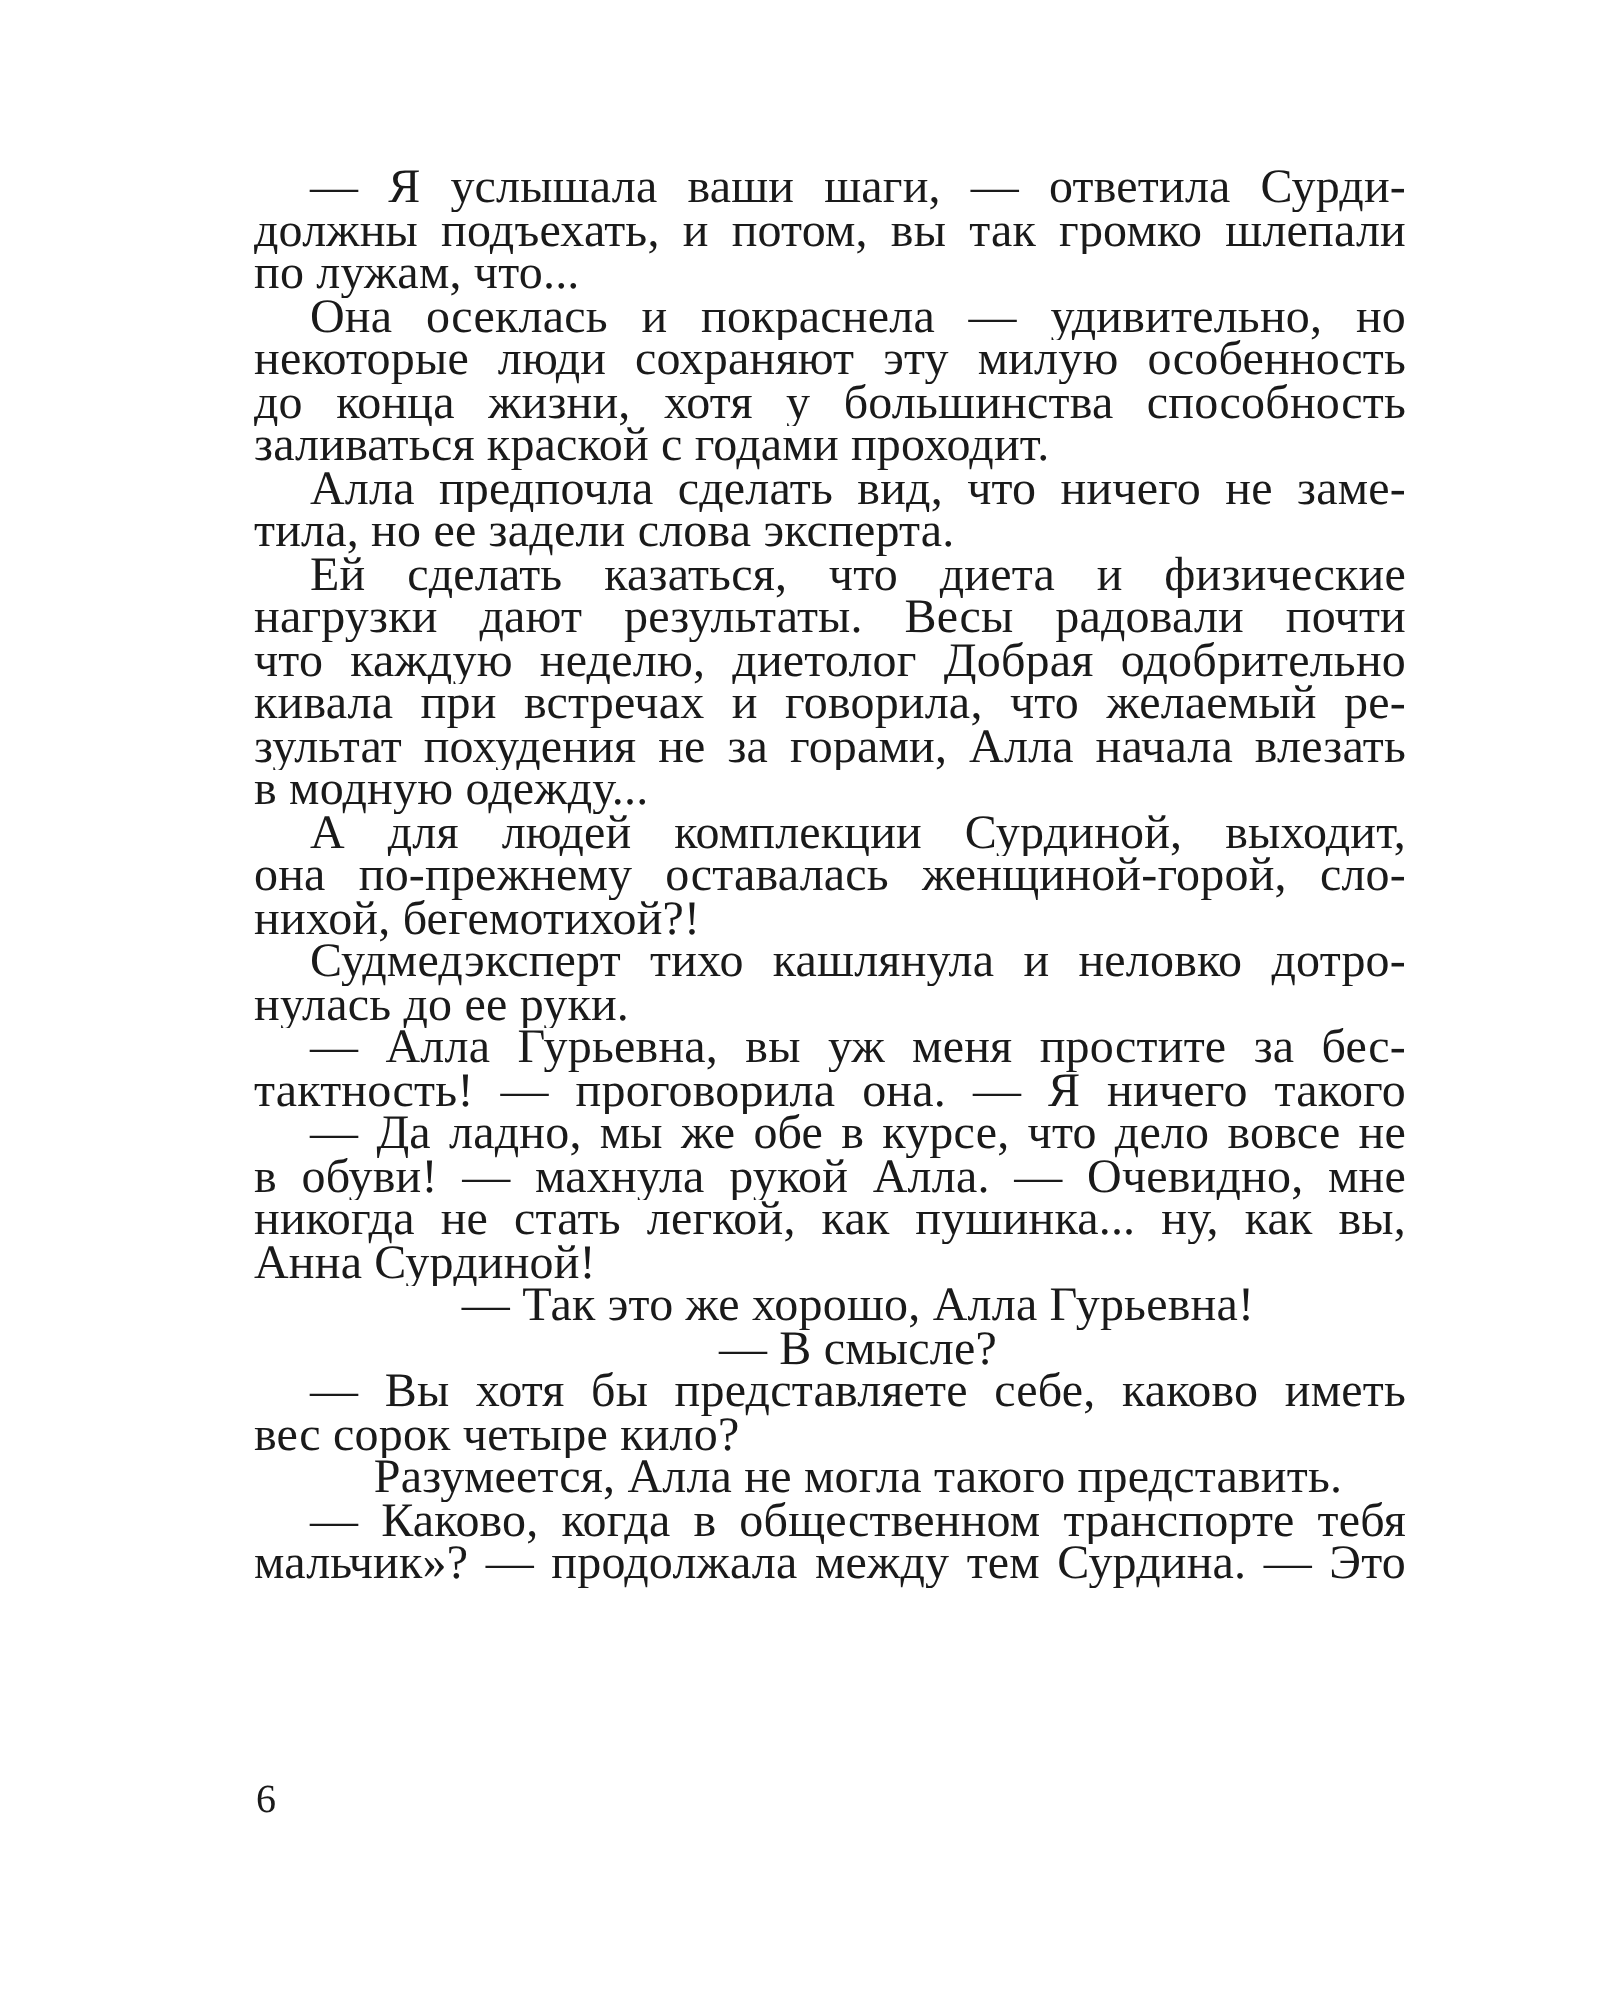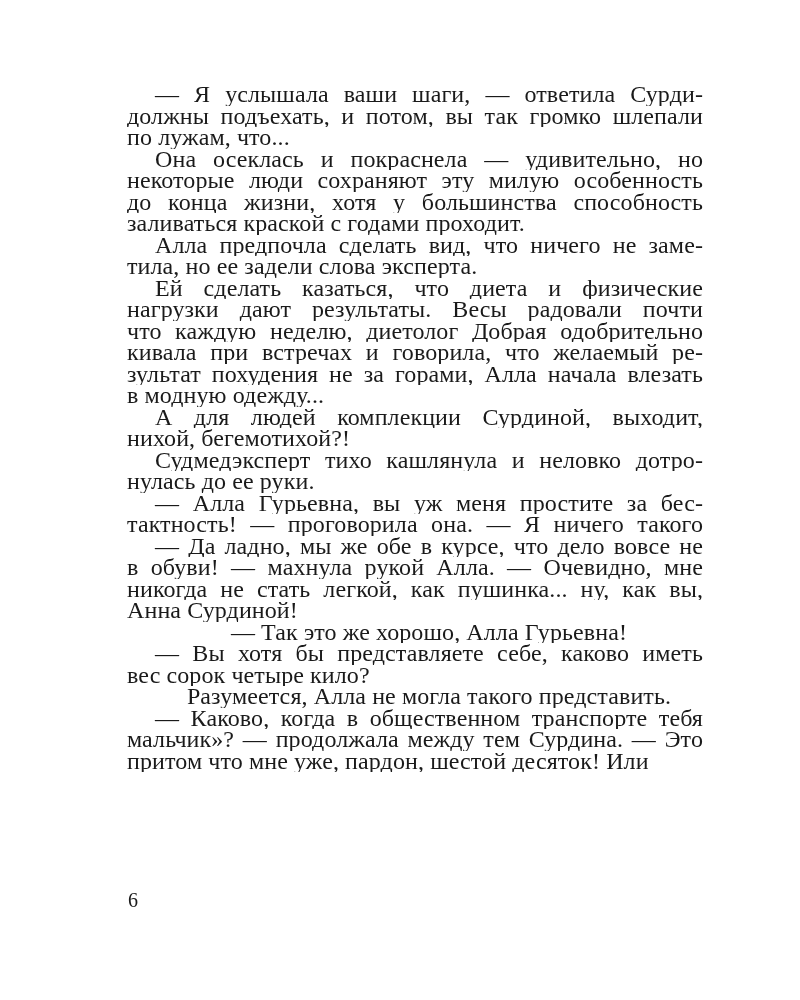--- a/index.html
+++ b/index.html
@@ -72,46 +72,49 @@
       <div class="paragraph">
         <div class="line indent just">Ей сделать казаться, что диета и физические</div>
         <div class="line just">нагрузки дают результаты. Весы радовали почти</div>
         <div class="line just">что каждую неделю, диетолог Добрая одобрительно</div>
         <div class="line just">кивала при встречах и говорила, что желаемый ре-</div>
         <div class="line just">зультат похудения не за горами, Алла начала влезать</div>
         <div class="line">в модную одежду...</div>
       </div>
       <div class="paragraph">
         <div class="line indent just">А для людей комплекции Сурдиной, выходит,</div>
+        <div class="line just">она по-прежнему оставалась женщиной-горой, сло-</div>
         <div class="line">нихой, бегемотихой?!</div>
       </div>
       <div class="paragraph">
         <div class="line indent just">Судмедэксперт тихо кашлянула и неловко дотро-</div>
         <div class="line">нулась до ее руки.</div>
       </div>
       <div class="paragraph">
         <div class="line indent just">— Алла Гурьевна, вы уж меня простите за бес-</div>
         <div class="line just">тактность! — проговорила она. — Я ничего такого</div>
       </div>
       <div class="paragraph">
         <div class="line indent just">— Да ладно, мы же обе в курсе, что дело вовсе не</div>
         <div class="line just">в обуви! — махнула рукой Алла. — Очевидно, мне</div>
         <div class="line just">никогда не стать легкой, как пушинка... ну, как вы,</div>
         <div class="line">Анна Сурдиной!</div>
       </div>
       <div class="paragraph">
         <div class="line indent">— Так это же хорошо, Алла Гурьевна!</div>
       </div>
       <div class="paragraph">
+        <div class="line indent">— В смысле?</div>
+      </div>
+      <div class="paragraph">
         <div class="line indent just">— Вы хотя бы представляете себе, каково иметь</div>
         <div class="line">вес сорок четыре кило?</div>
       </div>
       <div class="paragraph">
         <div class="line indent">Разумеется, Алла не могла такого представить.</div>
       </div>
       <div class="paragraph">
         <div class="line indent just">— Каково, когда в общественном транспорте тебя</div>
         <div class="line just">мальчик»? — продолжала между тем Сурдина. — Это</div>
-        <div class="line">притом что мне уже, пардон, шестой десяток! Или</div>
       </div>
     </div>
   <div class="page-number">6</div>
 </div>
 
 </body></html>

